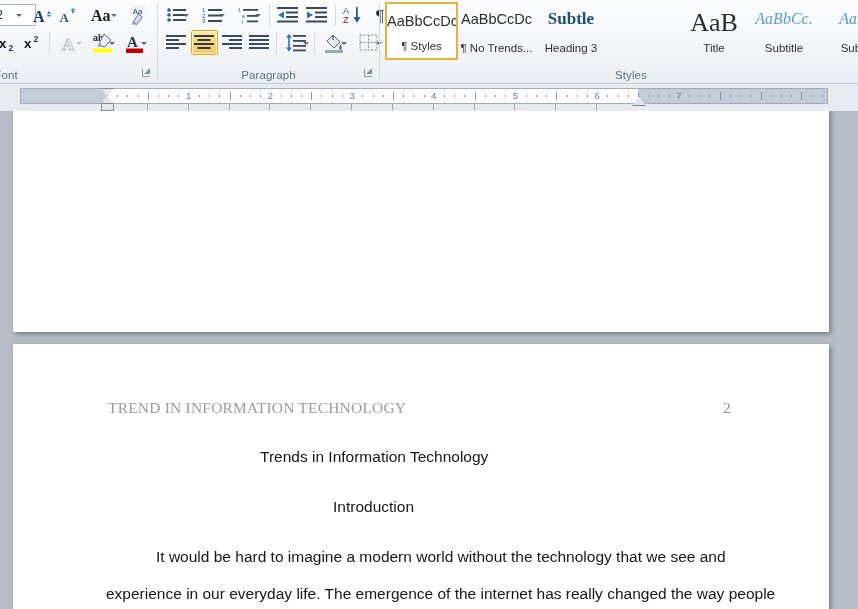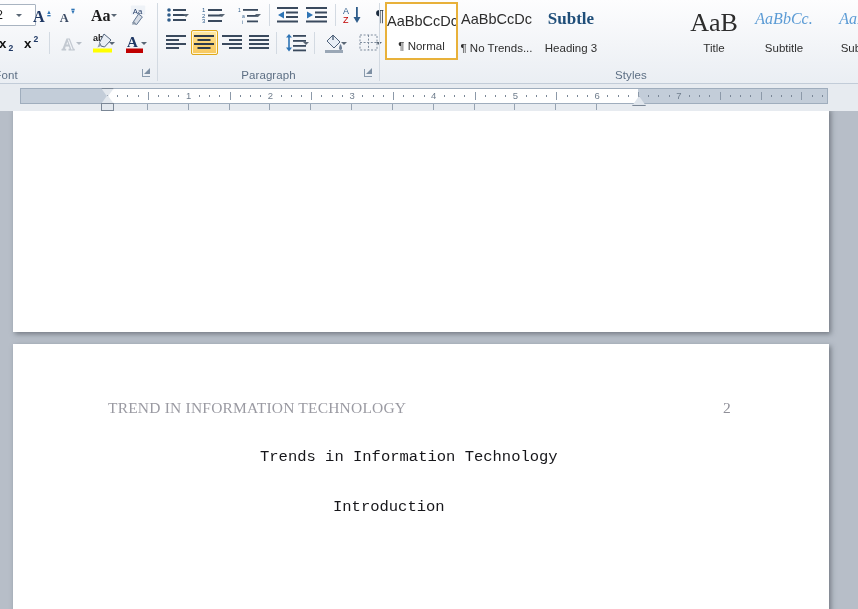--- a/index.html
+++ b/index.html
@@ -134,21 +134,21 @@
   
   .docheader {
     position: absolute; font-family: "Liberation Serif", serif;
     font-size: 15.5px; color: #9a9aa2; letter-spacing: .2px; white-space: nowrap;
   }
   .pagenum {
     position: absolute; font-family: "Liberation Serif", serif;
     font-size: 15.5px; color: #8f8f98;
   }
   .dline {
-    position: absolute; font-family: Liberation Mono, monospace;
+    position: absolute; font-family: Liberation Sans, sans-serif;
     font-size: 15.5px; color: #16161a; white-space: nowrap;
   }
 </style>
 </head>
 <body>
 
 <div id="app">
 
   <div class="ribbon">
 
@@ -385,21 +385,21 @@
       <div class="group-label">Paragraph</div>
       <div class="dialog-launcher" style="left:205px;"></div>
     </div>
 
     <div class="group-sep" style="left:379px;"></div>
 
     <div class="group" style="left:380px;width:478px;">
       <div id="styles-gallery" style="position:absolute;left:0;top:0;height:62px;width:478px;">
           <div style="position: absolute; box-sizing: border-box; left: 5px; top: 2px; width: 73px; height: 58px; cursor: pointer; border: 2px solid rgb(232, 177, 58); background: rgb(255, 255, 255);">
             <div style="position: absolute; left: 0px; right: 0px; top: 4px; text-align: center; white-space: nowrap; overflow: hidden; font-family: &quot;Liberation Sans&quot;, sans-serif; font-size: 14.5px; color: rgb(45, 45, 45); font-weight: normal; font-style: normal; line-height: 26px;">AaBbCcDc</div>
-            <div style="position: absolute; left: 0px; right: 0px; bottom: 6px; text-align: center; white-space: nowrap; overflow: hidden; font-family: &quot;Liberation Sans&quot;, sans-serif; font-size: 11.5px; color: rgb(47, 47, 47);">¶ Normal</div>
+            <div style="position: absolute; left: 0px; right: 0px; bottom: 6px; text-align: center; white-space: nowrap; overflow: hidden; font-family: &quot;Liberation Sans&quot;, sans-serif; font-size: 11.5px; color: rgb(47, 47, 47);">¶ Styles</div>
           </div>
           <div style="position: absolute; box-sizing: border-box; left: 80px; top: 2px; width: 73px; height: 58px; cursor: pointer;">
             <div style="position: absolute; left: 0px; right: 0px; top: 4px; text-align: center; white-space: nowrap; overflow: hidden; font-family: &quot;Liberation Sans&quot;, sans-serif; font-size: 14.5px; color: rgb(45, 45, 45); font-weight: normal; font-style: normal; line-height: 26px;">AaBbCcDc</div>
             <div style="position: absolute; left: 0px; right: 0px; bottom: 6px; text-align: center; white-space: nowrap; overflow: hidden; font-family: &quot;Liberation Sans&quot;, sans-serif; font-size: 11.5px; color: rgb(47, 47, 47);">¶ No Trends...</div>
           </div>
           <div style="position: absolute; box-sizing: border-box; left: 155px; top: 2px; width: 72px; height: 58px; cursor: pointer;">
             <div style="position: absolute; left: 0px; right: 0px; top: 4px; text-align: center; white-space: nowrap; overflow: hidden; font-family: &quot;Liberation Serif&quot;, serif; font-size: 17px; color: rgb(31, 78, 121); font-weight: bold; font-style: normal; line-height: 26px;">Subtle</div>
             <div style="position: absolute; left: 0px; right: 0px; bottom: 6px; text-align: center; white-space: nowrap; overflow: hidden; font-family: &quot;Liberation Sans&quot;, sans-serif; font-size: 11.5px; color: rgb(47, 47, 47);">Heading 3</div>
           </div>
           <div style="position: absolute; box-sizing: border-box; left: 301px; top: 2px; width: 66px; height: 58px; cursor: pointer;">
@@ -523,16 +523,18 @@
   <div class="canvas">
 
     <div class="page" id="page-1" style="left:13px;top:-3px;width:816px;height:224px;"></div>
 
     <div class="page" id="page-2" style="left:13px;top:233px;width:816px;height:268px;">
       <span class="docheader" style="left:95px;top:55px;">TREND IN INFORMATION TECHNOLOGY</span>
       <span class="pagenum" style="left:710px;top:55px;">2</span>
 
       <span class="dline" style="left:247px;top:104px;">Trends in Information Technology</span>
       <span class="dline" style="left:320px;top:154px;">Introduction</span>
+      <span class="dline" style="left:143px;top:204px;">It would be hard to imagine a modern world without the technology that we see and</span>
+      <span class="dline" style="left:93px;top:241px;">experience in our everyday life. The emergence of the internet has really changed the way people</span>
     </div>
 
   </div>
 </div>
 
 </body></html>

